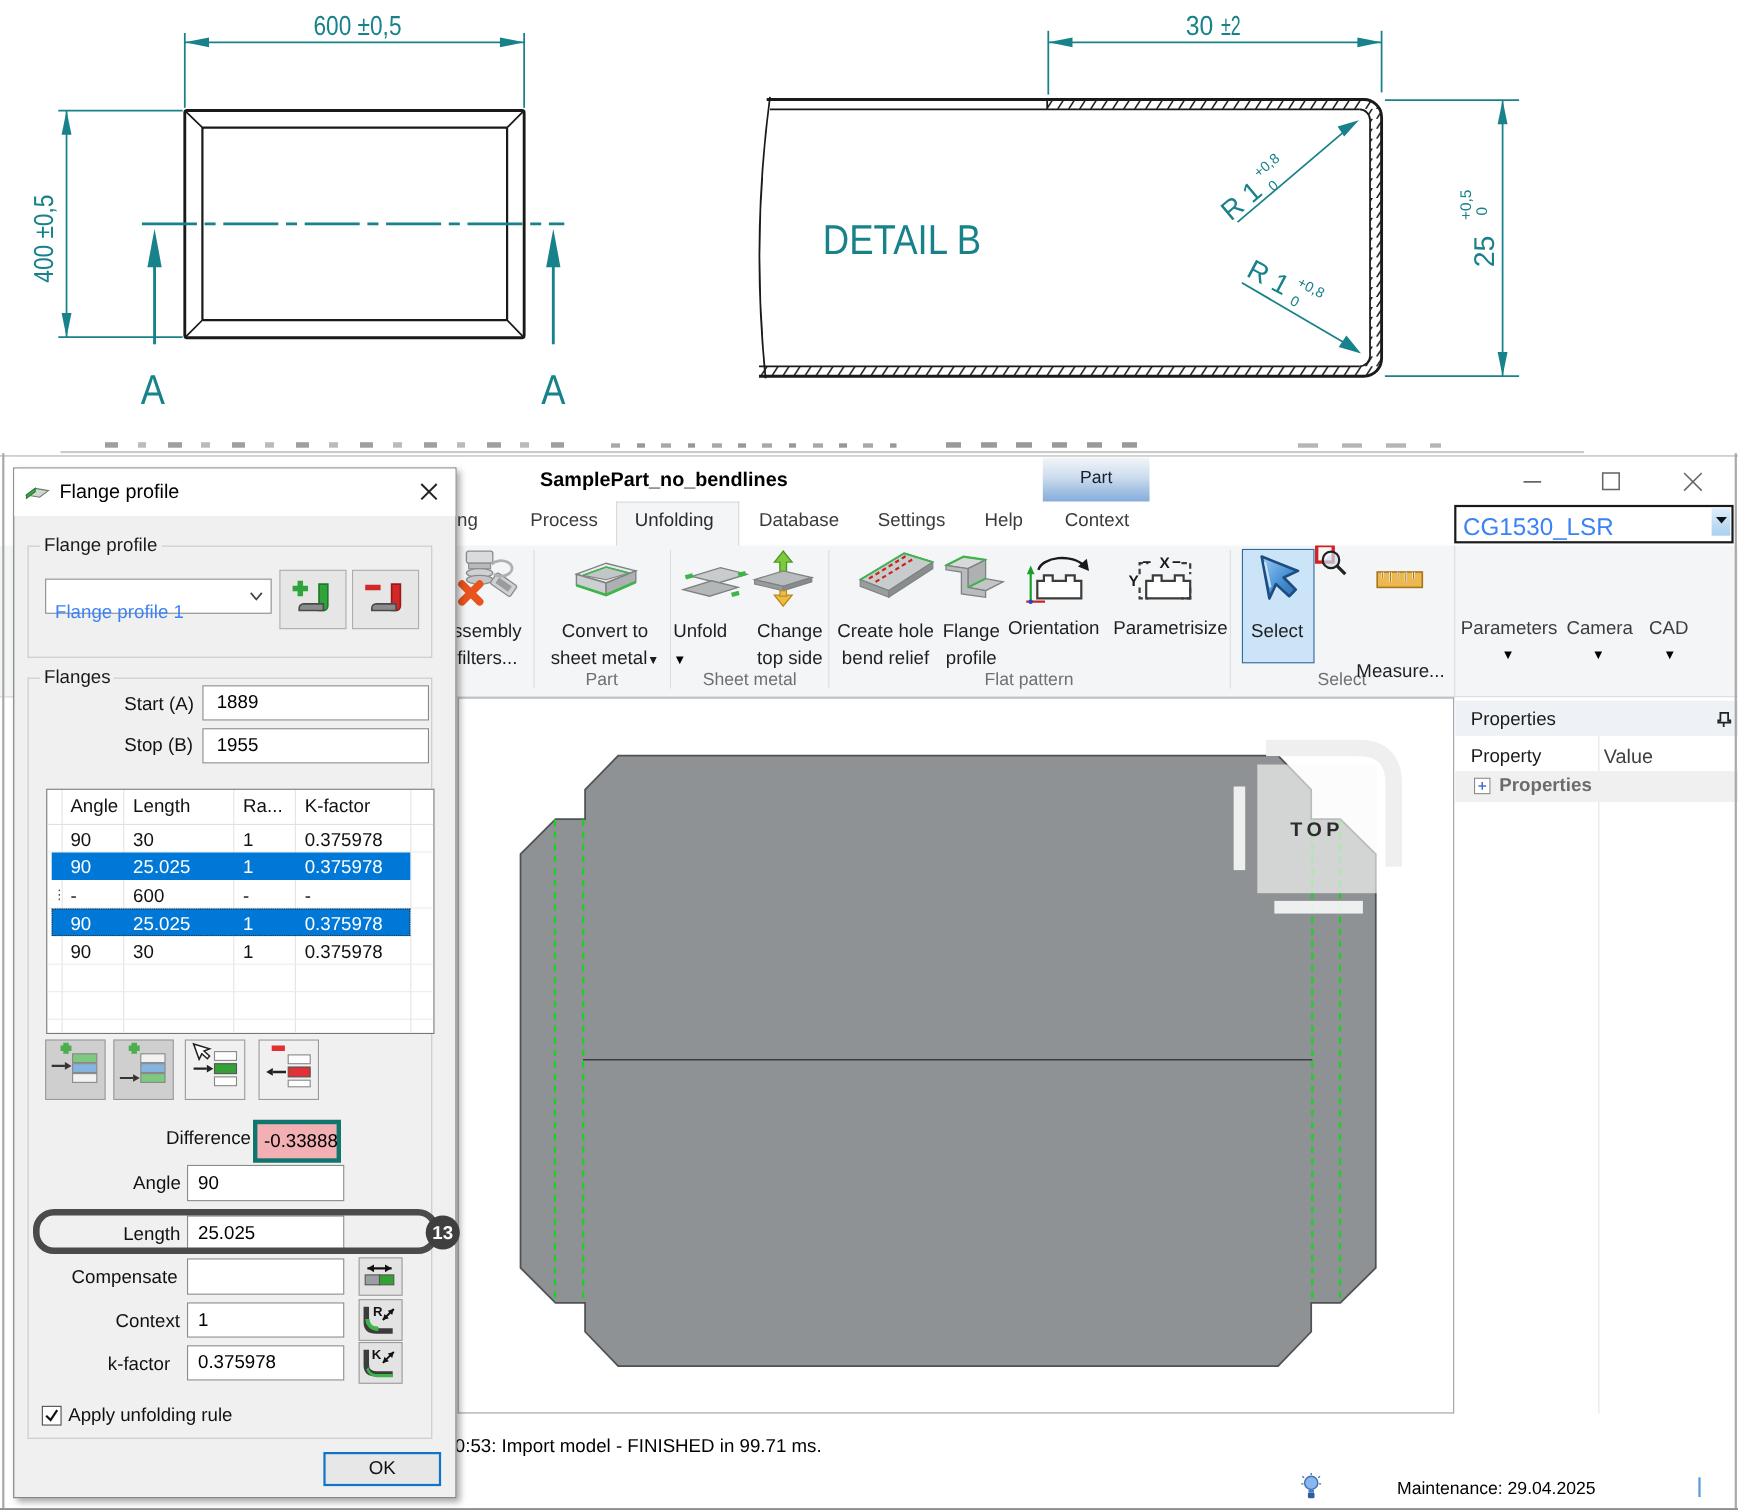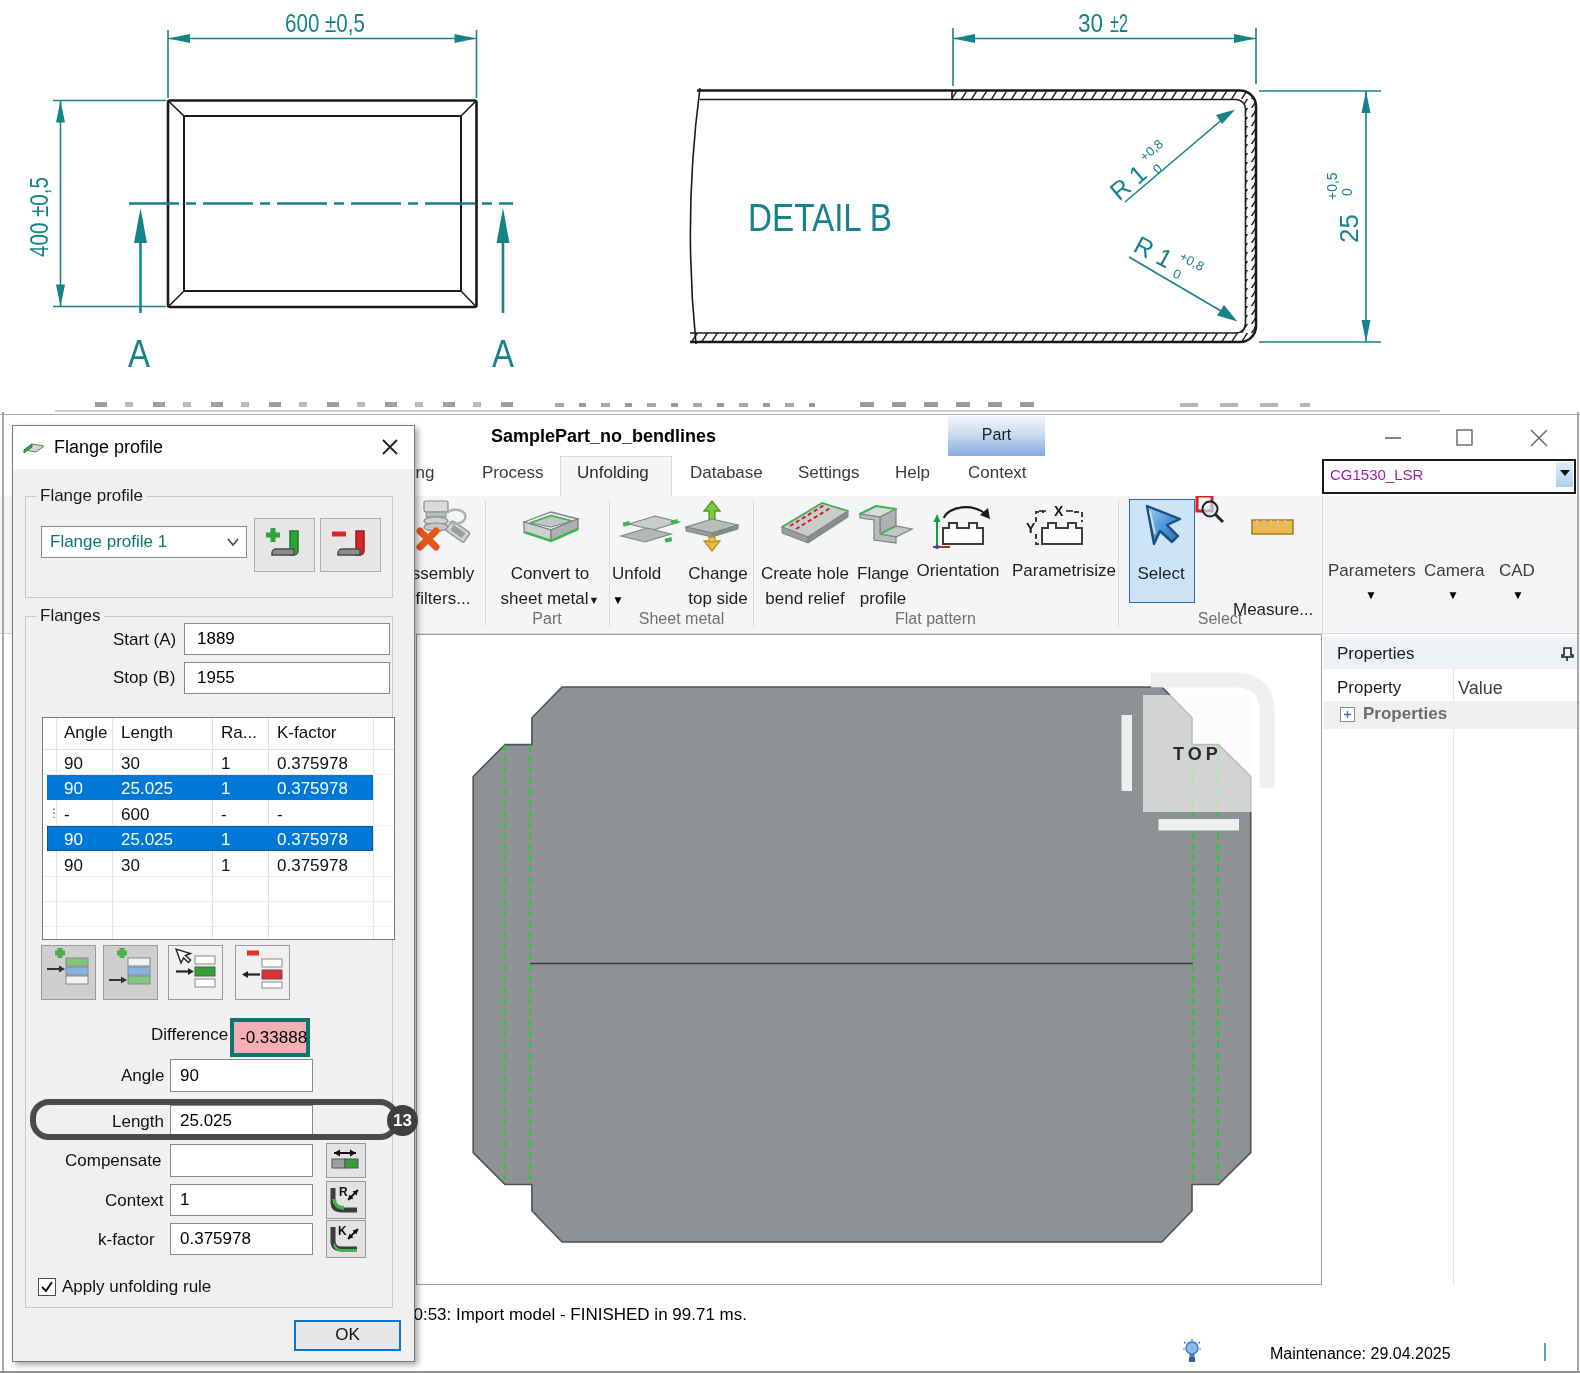--- a/index.html
+++ b/index.html
@@ -140,21 +140,21 @@
     <span class="abs" style="left:408px;">ling</span>
     <span class="abs" style="left:482px;">Process</span>
     <span class="abs" style="left:577px;color:#2b2b2b;">Unfolding</span>
     <span class="abs" style="left:690px;">Database</span>
     <span class="abs" style="left:798px;">Settings</span>
     <span class="abs" style="left:895px;">Help</span>
     <span class="abs" style="left:968px;">Context</span>
   </div>
 
   <div class="abs" style="left:1322px;top:44px;width:250px;height:31px;background:#fff;border:2px solid #1a1a1a;">
-    <div class="abs" style="left:6px;top:5px;font-size:15px;color:#a21caf;">CG1530_LSR</div>
+    <div class="abs" style="left:6px;top:5px;font-size:22px;color:#3b82f6;">CG1530_LSR</div>
     <div class="abs" style="right:1px;top:1px;width:17px;height:25px;background:linear-gradient(180deg,#dfeefb,#a9d0f0);"></div>
     <div class="abs" style="right:4px;top:9px;width:0;height:0;border-left:5px solid transparent;border-right:5px solid transparent;border-top:6px solid #111;"></div>
   </div>
 
   <div class="abs" id="ribbon" style="left:0;top:81px;width:1580px;height:137px;background:#f4f5f6;border-bottom:1px solid #d5d6d7;">
     <div class="abs" style="left:485px;top:4px;width:1px;height:126px;background:#dcdddd;"></div>
     <div class="abs" style="left:609px;top:4px;width:1px;height:126px;background:#dcdddd;"></div>
     <div class="abs" style="left:753px;top:4px;width:1px;height:126px;background:#dcdddd;"></div>
     <div class="abs" style="left:1118px;top:4px;width:1px;height:126px;background:#dcdddd;"></div>
     <div class="abs" style="left:1322px;top:0;width:1px;height:137px;background:#dcdddd;"></div>
@@ -350,21 +350,21 @@
   </svg>
   <div class="abs" style="left:41px;top:11px;font-size:18px;color:#000;">Flange profile</div>
   <svg class="abs" style="left:368px;top:12px" width="18" height="18">
       <path d="M2,2 L16,16 M16,2 L2,16" stroke="#222" stroke-width="1.8"></path>
     </svg>
 
   <fieldset class="abs" style="left:12px;top:60px;width:366px;height:110px;border:1px solid #c9c9c9;margin:0;padding:0;">
     <legend style="margin-left:10px;padding:0 4px;font-size:17px;color:#1a1a1a;">Flange profile</legend>
   </fieldset>
   <div class="abs" style="left:28px;top:100px;width:204px;height:30px;background:#fff;border:1px solid #8a8a8a;">
-    <div class="abs" style="left:8px;top:5px;font-size:17px;color:#0f766e;">Flange profile 1</div>
+    <div class="abs" style="left:8px;top:20px;font-size:17px;color:#3b82f6;">Flange profile 1</div>
     <svg class="abs" style="right:6px;top:10px" width="14" height="10">
         <path d="M2,2 L7,8 L12,2" stroke="#444" stroke-width="1.6" fill="none"></path>
       </svg>
   </div>
   <div class="abs" style="left:241px;top:92px;width:59px;height:52px;background:#e6e6e6;border:1px solid #adadad;"></div>
   <div class="abs" style="left:307px;top:92px;width:59px;height:52px;background:#e6e6e6;border:1px solid #adadad;"></div>
   <svg class="abs" style="left:249px;top:99px" width="44" height="40" viewBox="0 0 44 40">
     <path d="M28,6 h8 v20 a4,4 0 0 1 -4,4 h-4 Z" fill="#2fa43c" stroke="#1d7a28" stroke-width="1.5"></path>
     <path d="M10,30 h22 v-6 h-18 a4,4 0 0 0 -4,4 Z" fill="#8a8d8e" stroke="#4a4a4a" stroke-width="1.5"></path>
     <path d="M4,10 h14 M11,3 v14" stroke="#2fa43c" stroke-width="5"></path>

